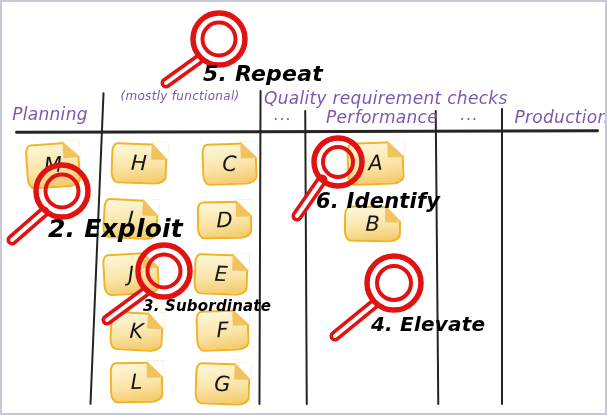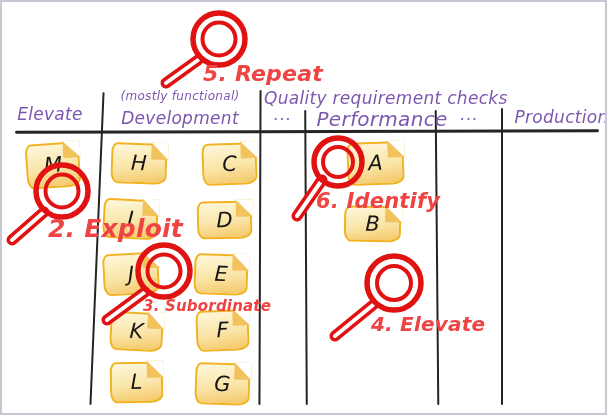--- a/index.html
+++ b/index.html
@@ -28,42 +28,41 @@
     position:absolute;top:-3px;right:-3px;width:0;height:0;
     border-style:solid;border-width:0 17px 17px 0;
     border-color:#ffffff #ffffff #f2c25c #f2c25c;
   }
   
   .mag{position:absolute;overflow:visible;}
   .mag .ring{fill:none;stroke:#e01212;}
   .mag .h-out{stroke:#e01212;stroke-width:11;stroke-linecap:round;}
   .mag .h-in{stroke:#ffffff;stroke-width:4;stroke-linecap:round;}
   .maglabel{
-    position:absolute;color:#ef4444;font-weight:bold;font-style:italic;
+    position:absolute;color:#000000;font-weight:bold;font-style:italic;
     white-space:nowrap;letter-spacing:0.2px;
   }
 </style>
 </head>
 <body>
 
 <div id="canvas">
 
   <div class="vl" style="left:94px;top:90px;height:313px;transform:rotate(2.4deg);"></div>
   <div class="vl" style="left:257px;top:88px;height:315px;transform:rotate(0.2deg);"></div>
   <div class="vl" style="left:303px;top:108px;height:295px;transform:rotate(-0.3deg);"></div>
   <div class="vl" style="left:434px;top:108px;height:295px;transform:rotate(-0.5deg);"></div>
   <div class="vl" style="left:499px;top:106px;height:297px;"></div>
   <div class="hl" style="left:13px;top:128px;width:584px;transform:rotate(-0.15deg);"></div>
 
-  <div class="hdr" style="left:2px;top:102px;width:92px;font-size:17px;">Elevate</div>
+  <div class="hdr" style="left:2px;top:102px;width:92px;font-size:17px;">Planning</div>
   <div class="hdr" style="left:98px;top:87px;width:160px;font-size:12px;">(mostly functional)</div>
-  <div class="hdr" style="left:98px;top:106px;width:160px;font-size:17px;">Development</div>
   <div class="hdr" style="left:262px;top:86px;width:238px;font-size:17px;">Quality requirement checks</div>
   <div class="hdr" style="left:258px;top:103px;width:46px;font-size:16px;letter-spacing:1px;">...</div>
-  <div class="hdr" style="left:305px;top:105px;width:150px;font-size:20px;">Performance</div>
+  <div class="hdr" style="left:305px;top:105px;width:150px;font-size:17px;">Performance</div>
   <div class="hdr" style="left:436px;top:103px;width:63px;font-size:16px;letter-spacing:1px;">...</div>
   <div class="hdr" style="left:500px;top:105px;width:119px;font-size:17px;">Production</div>
 
   <div class="note" style="left:24px;top:141px;width:54px;height:45px;--rot:-4deg;">
     <span class="fold"></span>
     <span class="note-letter">M</span>
   </div>
 
   <div class="note" style="left:109px;top:141px;width:56px;height:41px;--rot:2deg;">
     <span class="fold"></span>

